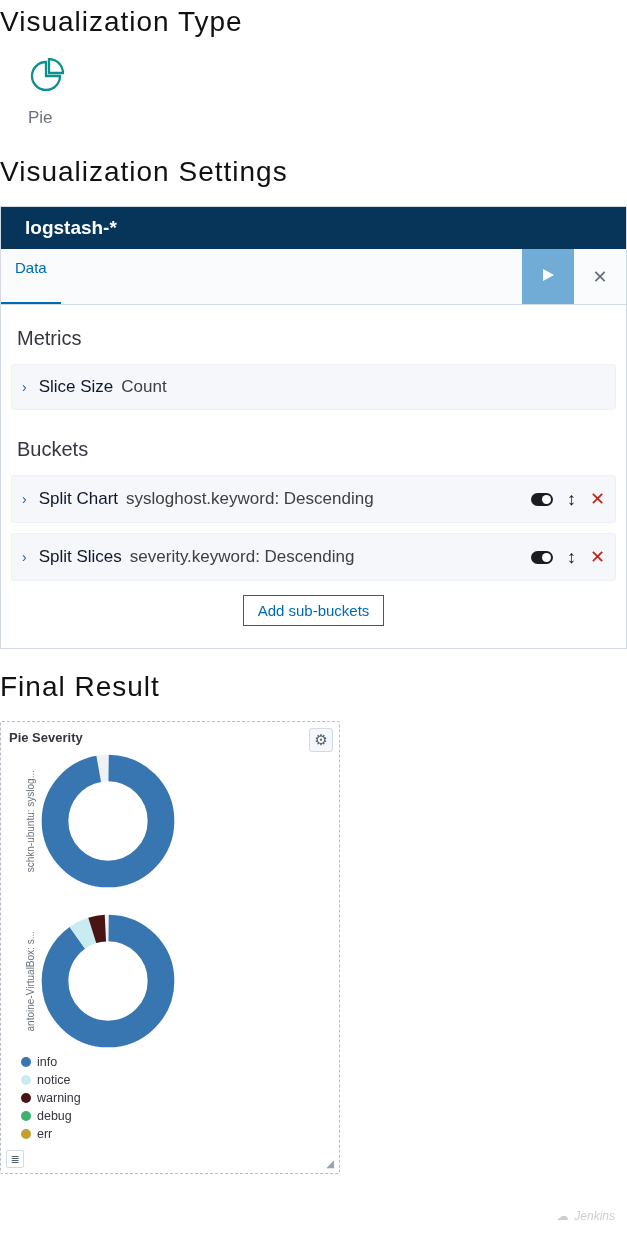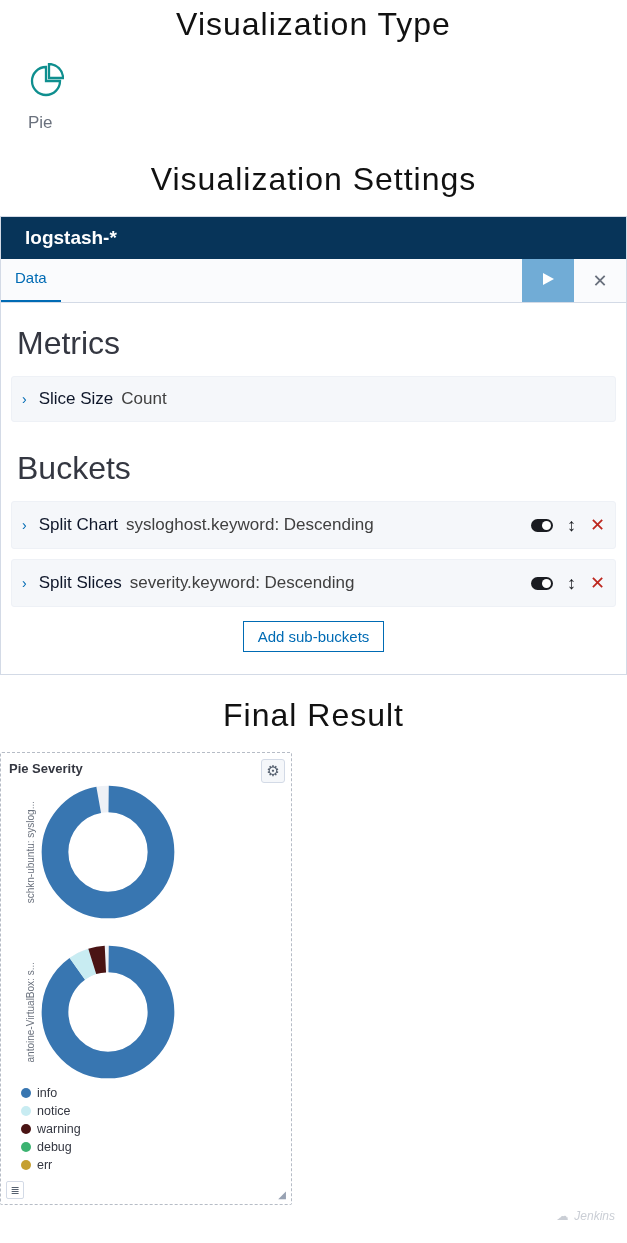--- a/index.html
+++ b/index.html
@@ -4,26 +4,25 @@
 <style>
   * { box-sizing: border-box; margin: 0; padding: 0; }
   body {
     font-family: -apple-system, BlinkMacSystemFont, "Segoe UI", Helvetica, Arial, sans-serif;
     background: #fff;
     color: #343741;
     width: 627px;
   }
   h1.doc-heading {
     font-family: "Comic Sans MS", "Chalkboard SE", "Marker Felt", cursive, sans-serif;
-    font-size: 32px;
+    font-size: 28px;
     font-weight: 400;
     letter-spacing: 1px;
     margin: 6px 0 18px 0;
     color: #111;
-    text-align: center;
   }
 
   
   .vis-type-block {
     margin: 20px 0 28px 28px;
     width: 60px;
     text-align: left;
   }
   .vis-type-block .label {
     margin-top: 10px;
@@ -42,21 +41,21 @@
     color: #fff;
     font-weight: 700;
     font-size: 19px;
     padding: 10px 24px;
   }
   .tabs-row {
     display: flex;
     align-items: stretch;
     border-bottom: 1px solid #d3dae6;
     background: #fafbfd;
-    height: 44px;
+    height: 56px;
   }
   .tab {
     padding: 10px 14px 8px 14px;
     font-size: 15px;
     color: #69707d;
     cursor: pointer;
     border-bottom: 2px solid transparent;
   }
   .tab.active {
     color: #006bb4;
@@ -76,21 +75,21 @@
     display: flex;
     align-items: center;
     justify-content: center;
     color: #69707d;
     cursor: pointer;
     font-size: 18px;
   }
 
   .panel-body { padding: 12px 10px 18px 10px; }
   .section-title {
-    font-size: 32px;
+    font-size: 20px;
     font-weight: 400;
     color: #343741;
     margin: 10px 6px 14px 6px;
   }
 
   .agg-row {
     display: flex;
     align-items: center;
     background: #f5f7fa;
     border: 1px solid #eef1f6;
@@ -133,21 +132,21 @@
     font-size: 15px;
     padding: 6px 14px;
     border-radius: 0;
     cursor: pointer;
   }
 
   
   .result-panel {
     border: 1px dashed #b6bcc6;
     border-radius: 2px;
-    width: 292px;
+    width: 340px;
     margin-top: 14px;
     position: relative;
     padding: 8px 8px 28px 8px;
     background: #fff;
   }
   .result-title {
     font-weight: 700;
     font-size: 13px;
     color: #343741;
   }

